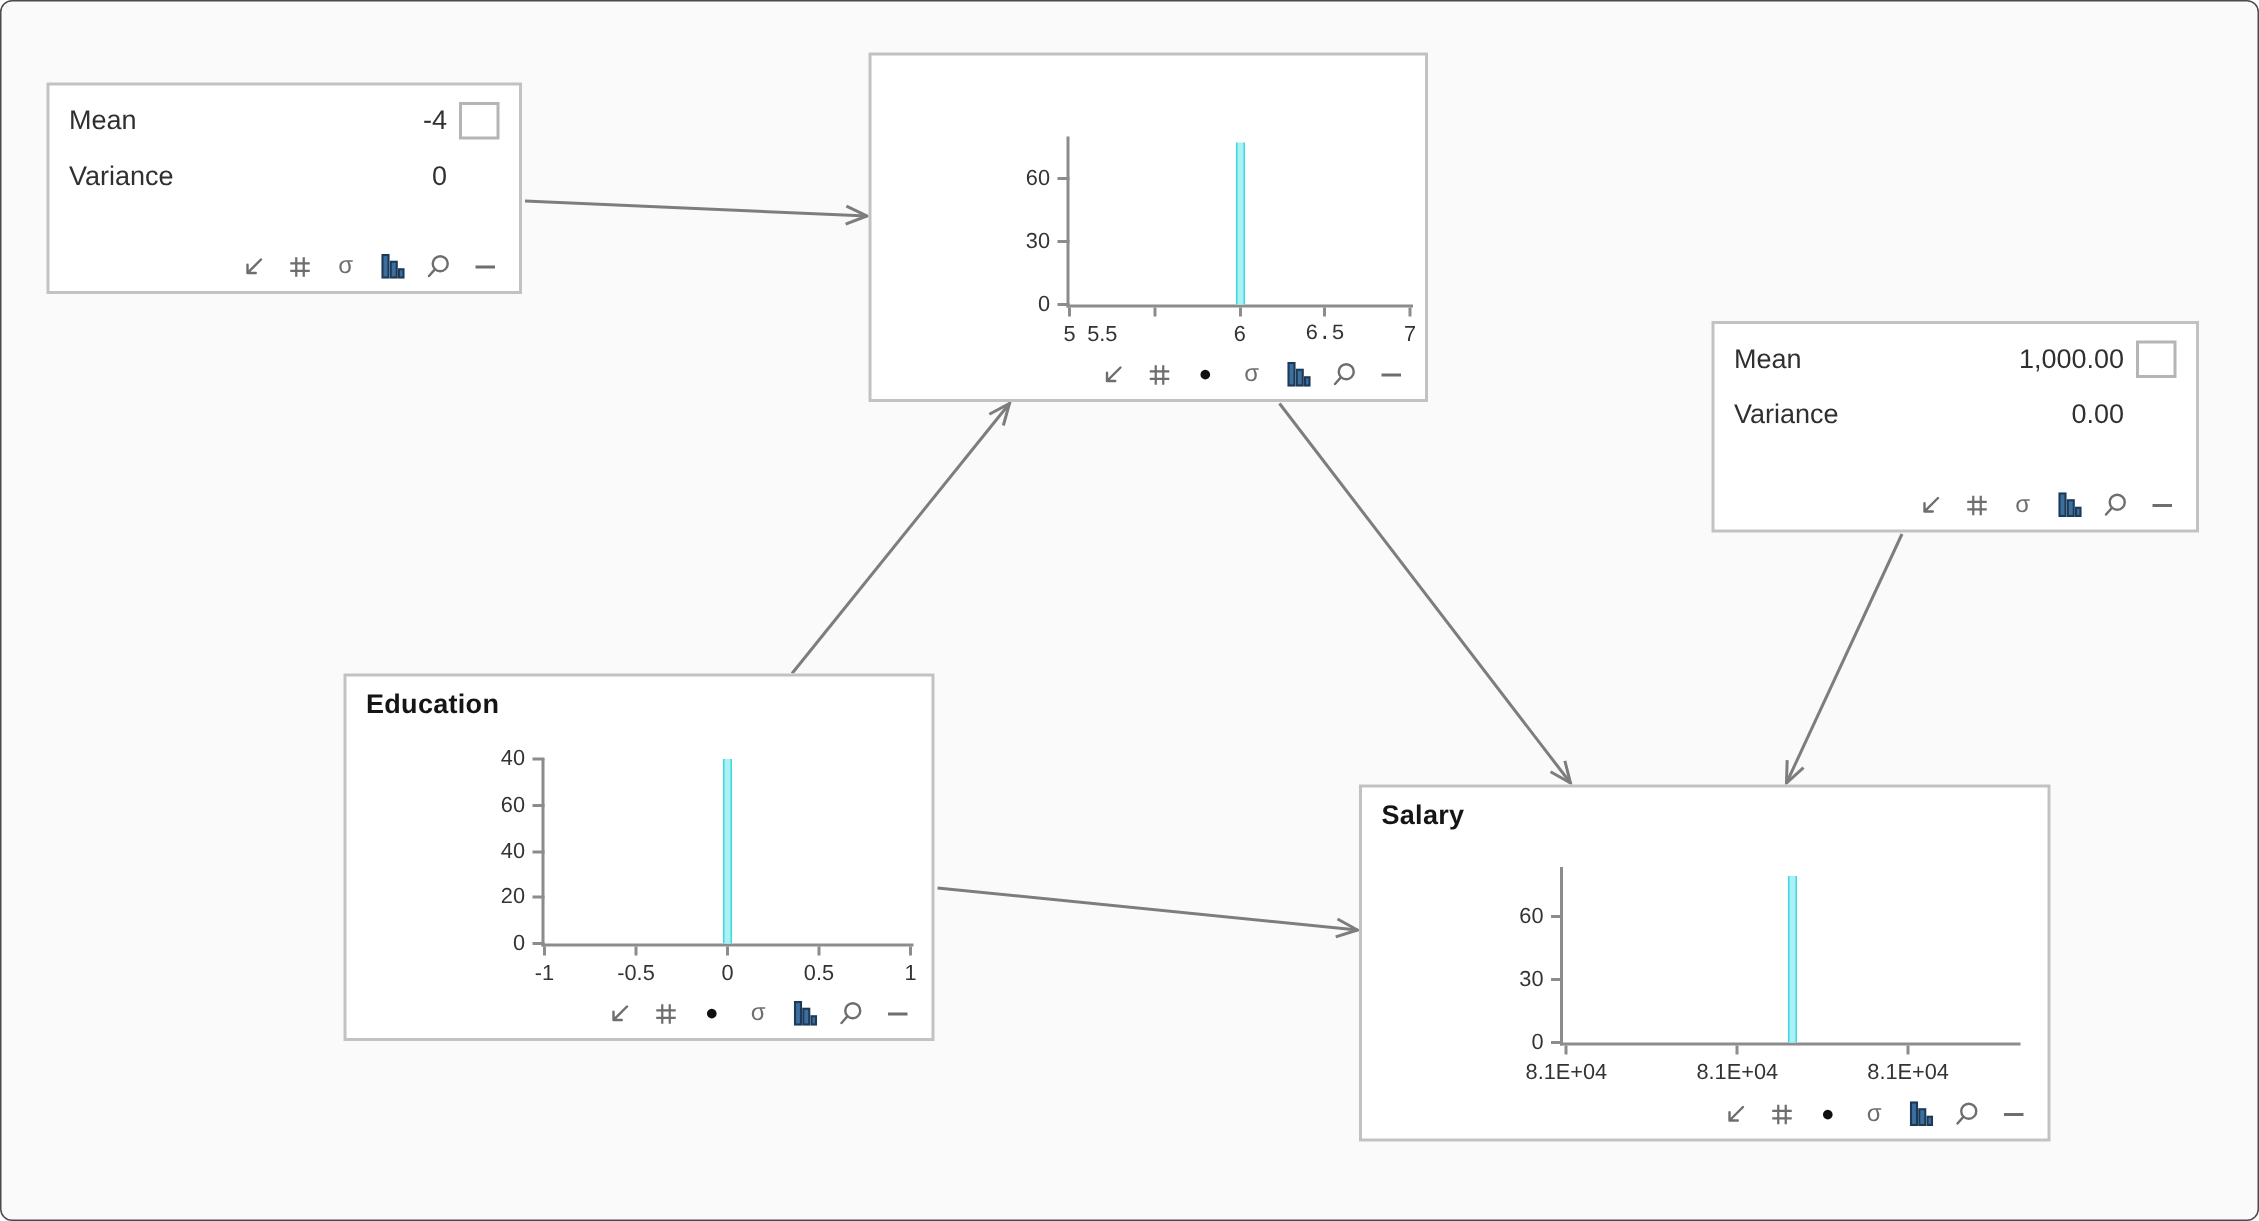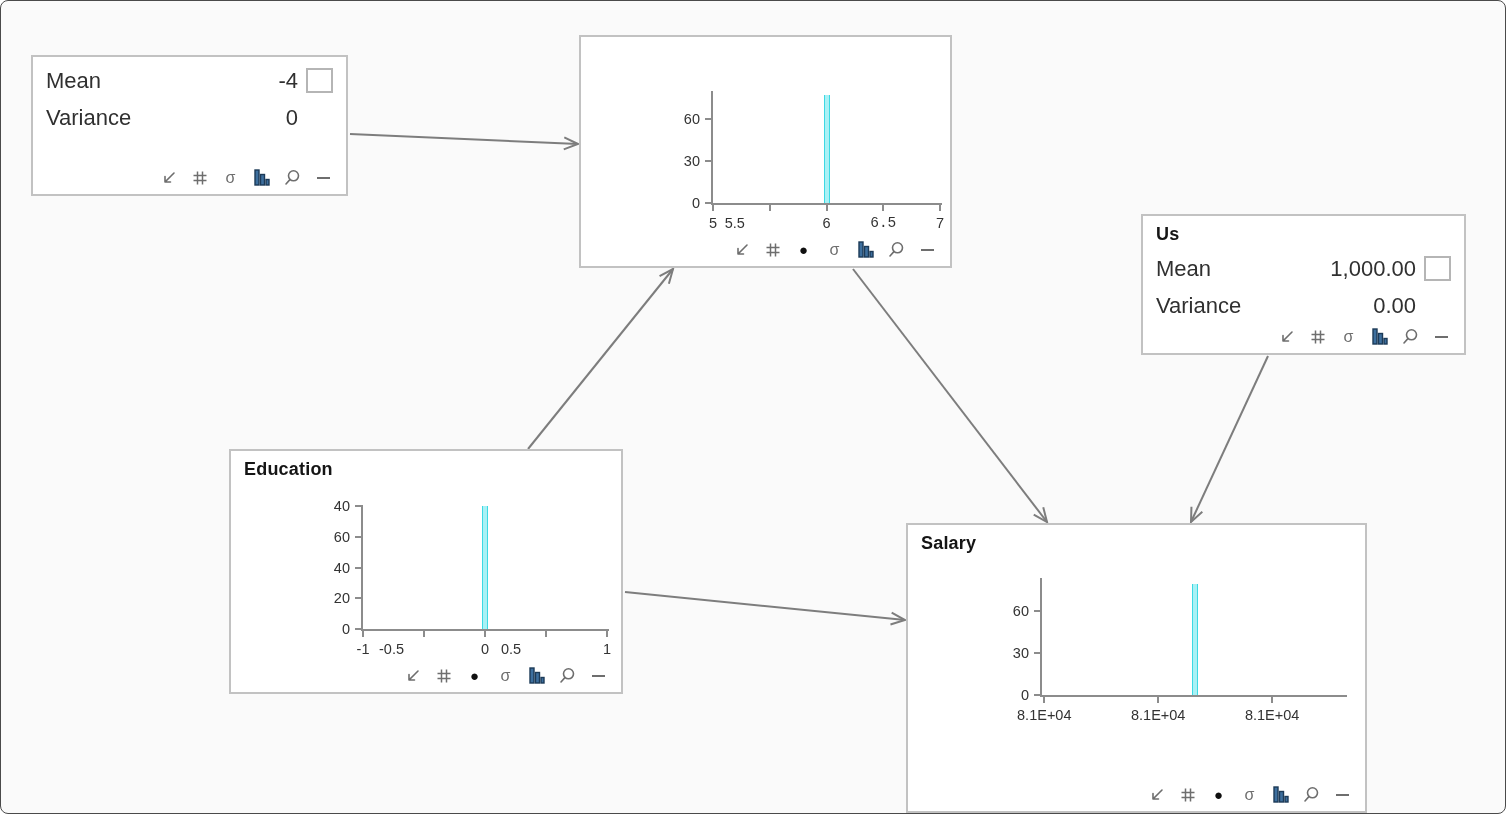--- a/index.html
+++ b/index.html
@@ -12,21 +12,21 @@
   .node{
     position:absolute;background:#ffffff;border:2px solid #c2c2c2;
     box-sizing:border-box;z-index:2;
   }
   .node-title{
     font-weight:bold;font-size:18px;color:#151515;
     padding:8px 13px 0 13px;letter-spacing:0.2px;
   }
   .stat-row{
     display:flex;align-items:center;padding:0 13px;margin-top:10px;
-    font-size:22px;color:#303030;height:27px;
+    font-size:18px;color:#303030;height:27px;
   }
   .stat-label{flex:1;}
   .stat-value{min-width:120px;text-align:right;margin-right:8px;}
   .checkbox{
     width:27px;height:25px;flex:none;background:#ffffff;
     border:2px solid #b5b5b5;box-sizing:border-box;
   }
   .checkbox.spacer{visibility:hidden;}
   .toolbar{
     position:absolute;right:14px;bottom:8px;display:flex;gap:14px;
@@ -147,21 +147,20 @@
             <path d="M5.9 10.6 L2 15" stroke="#6e6e6e" stroke-width="1.6" stroke-linecap="round"></path>
           </svg>
         </span>
       <span class="icon">
           <span class="minus-line"></span>
         </span>
     </div>
   </div>
 
   <div class="node" style="left:1140px;top:213px;width:325px;height:141px">
-    <div class="node-title">Us</div>
     <div class="stat-row">
       <span class="stat-label">Mean</span>
       <span class="stat-value">1,000.00</span>
       <span class="checkbox"></span>
     </div>
     <div class="stat-row">
       <span class="stat-label">Variance</span>
       <span class="stat-value">0.00</span>
       <span class="checkbox spacer"></span>
     </div>
@@ -207,25 +206,25 @@
         <div style="left: 0px; top: 138.25px; width: 87px; text-align: right;">20</div>
         <div style="left: 92px; top: 115.5px; width: 8px; height: 2px; background: rgb(140, 140, 140);"></div>
         <div style="left: 0px; top: 107.5px; width: 87px; text-align: right;">40</div>
         <div style="left: 92px; top: 84.75px; width: 8px; height: 2px; background: rgb(140, 140, 140);"></div>
         <div style="left: 0px; top: 76.75px; width: 87px; text-align: right;">60</div>
         <div style="left: 92px; top: 54px; width: 8px; height: 2px; background: rgb(140, 140, 140);"></div>
         <div style="left: 0px; top: 46px; width: 87px; text-align: right;">40</div>
         <div style="left: 99px; top: 180px; width: 2px; height: 6px; background: rgb(140, 140, 140);"></div>
         <div style="left: 55px; top: 189px; width: 90px; text-align: center;">-1</div>
         <div style="left: 160px; top: 180px; width: 2px; height: 6px; background: rgb(140, 140, 140);"></div>
-        <div style="left: 116px; top: 189px; width: 90px; text-align: left;">-0.5</div>
+        <div style="left: 116px; top: 189px; width: 90px; text-align: center;">-0.5</div>
         <div style="left: 221px; top: 180px; width: 2px; height: 6px; background: rgb(140, 140, 140);"></div>
         <div style="left: 177px; top: 189px; width: 90px; text-align: center;">0</div>
         <div style="left: 282px; top: 180px; width: 2px; height: 6px; background: rgb(140, 140, 140);"></div>
-        <div style="left: 238px; top: 189px; width: 90px; text-align: left;">0.5</div>
+        <div style="left: 238px; top: 189px; width: 90px; text-align: center;">0.5</div>
         <div style="left: 343px; top: 180px; width: 2px; height: 6px; background: rgb(140, 140, 140);"></div>
         <div style="left: 299px; top: 189px; width: 90px; text-align: center;">1</div>
         <div style="left: 219px; top: 55px; width: 6px; height: 123px; background: rgb(169, 241, 245); box-sizing: border-box; border-left: 1px solid rgb(60, 217, 227); border-right: 1px solid rgb(60, 217, 227);"></div>
       </div>
     <div class="toolbar">
       <span class="icon">
           <svg width="16" height="16" viewBox="0 0 16 16">
             <path d="M13 3 L4 12 M4 12 L4 6.5 M4 12 L9.5 12" stroke="#6e6e6e" stroke-width="1.6" fill="none" stroke-linecap="round"></path>
           </svg>
         </span>
@@ -248,21 +247,21 @@
             <circle cx="9.5" cy="6.8" r="5" stroke="#6e6e6e" stroke-width="1.6" fill="none"></circle>
             <path d="M5.9 10.6 L2 15" stroke="#6e6e6e" stroke-width="1.6" stroke-linecap="round"></path>
           </svg>
         </span>
       <span class="icon">
           <span class="minus-line"></span>
         </span>
     </div>
   </div>
 
-  <div class="node" style="left:905px;top:522px;width:461px;height:290px">
+  <div class="node" style="left:905px;top:522px;width:461px;height:238px">
     <div class="node-title">Salary</div>
     <div class="chart">
         <div style="left: 100px; top: 53px; width: 2px; height: 119px; background: rgb(140, 140, 140);"></div>
         <div style="left: 100px; top: 170px; width: 307px; height: 2px; background: rgb(140, 140, 140);"></div>
         <div style="left: 94px; top: 169px; width: 8px; height: 2px; background: rgb(140, 140, 140);"></div>
         <div style="left: 0px; top: 161px; width: 89px; text-align: right;">0</div>
         <div style="left: 94px; top: 127.214px; width: 8px; height: 2px; background: rgb(140, 140, 140);"></div>
         <div style="left: 0px; top: 119.214px; width: 89px; text-align: right;">30</div>
         <div style="left: 94px; top: 85.4286px; width: 8px; height: 2px; background: rgb(140, 140, 140);"></div>
         <div style="left: 0px; top: 77.4286px; width: 89px; text-align: right;">60</div>

